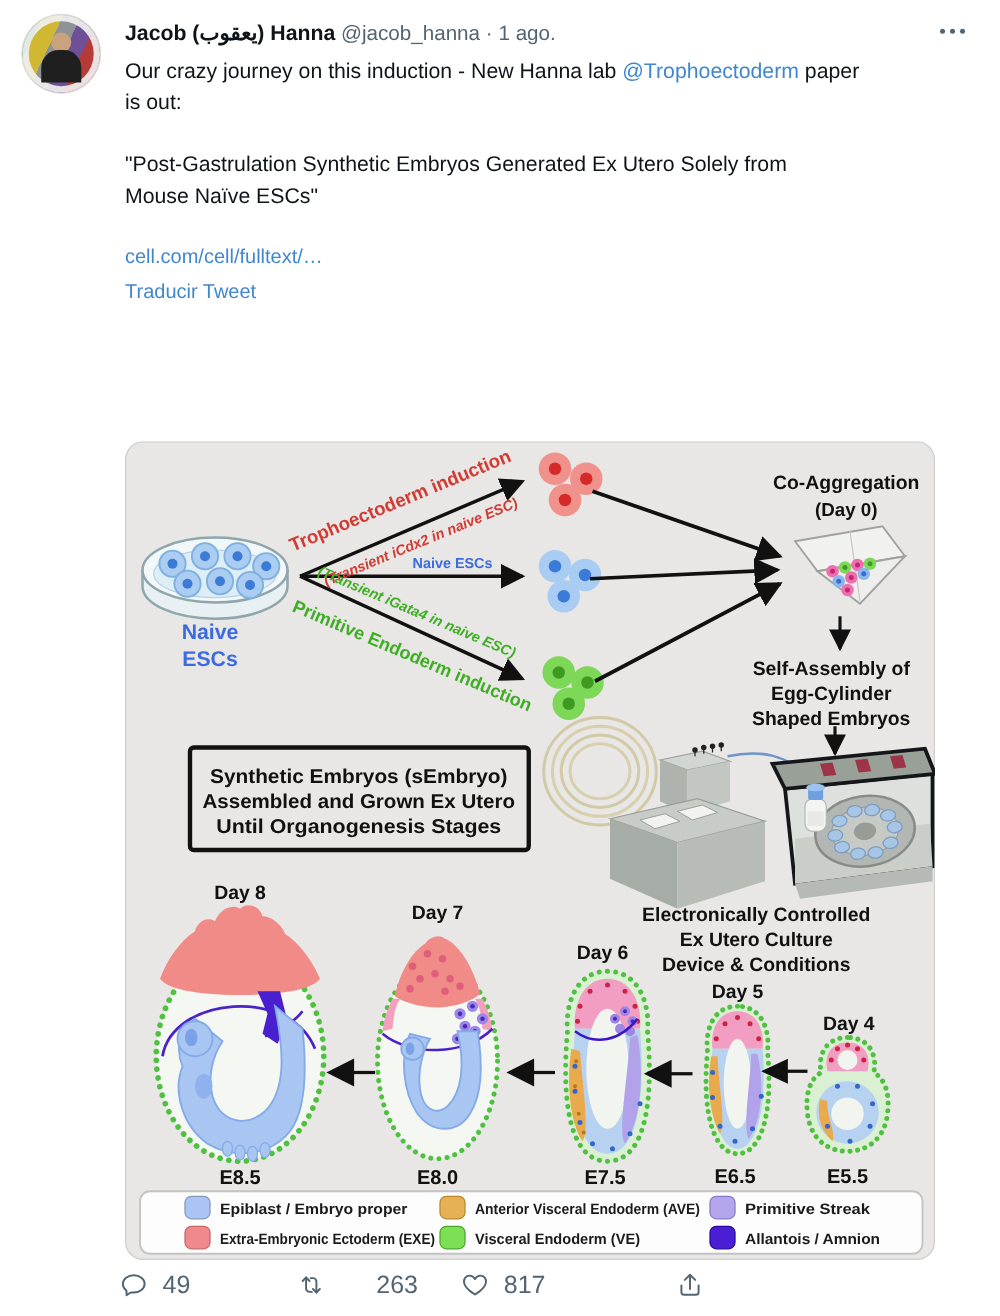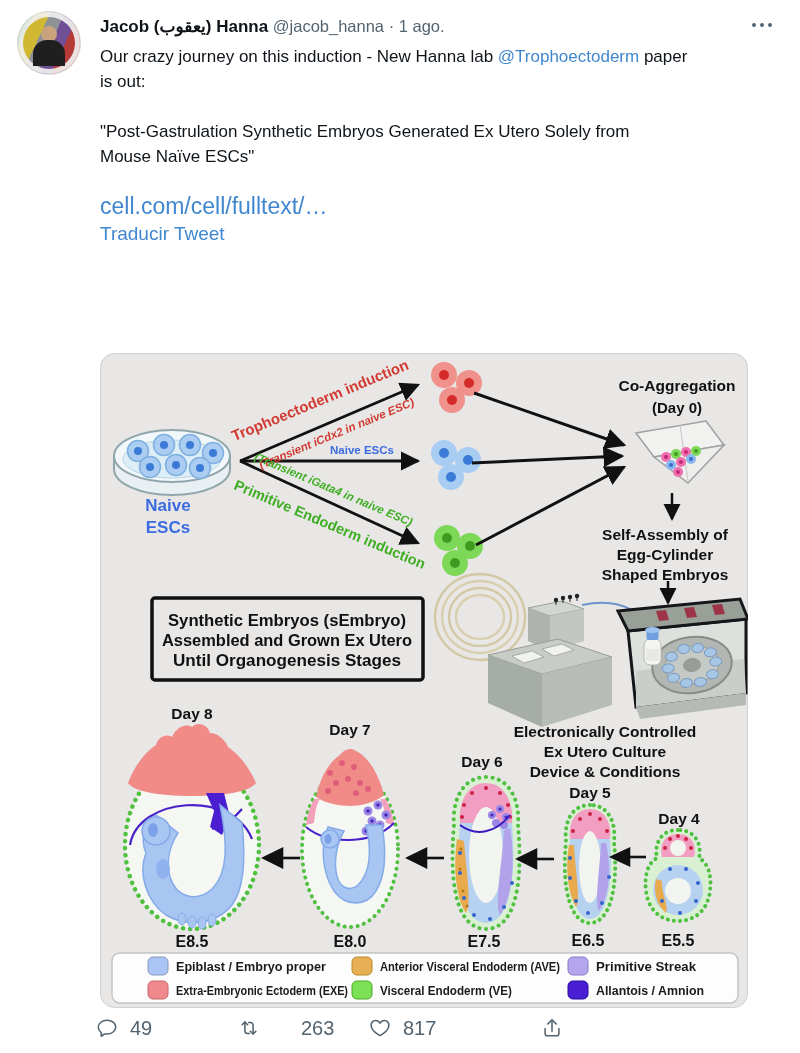--- a/index.html
+++ b/index.html
@@ -16,22 +16,22 @@
   
   .hdr{position:absolute;left:100px;top:16px;width:640px;font-size:16.5px;white-space:nowrap;}
   .hdr .name{font-weight:bold;font-size:17px;color:#0f1419;cursor:pointer;}
   .hdr .muted{color:#536471;}
   .more-btn{position:absolute;left:748px;top:16px;width:30px;height:18px;cursor:pointer;}
 
   
   .tweet-body{position:absolute;left:100px;top:44px;width:694px;font-size:17px;line-height:25px;}
   .tweet-body p{margin:0 0 25px 0;}
   .lnk{color:#4087cf;cursor:pointer;}
-  .url-line{margin-top:15px;font-size:23px;line-height:24px;}
-  .translate-line{margin-top:5px;font-size:19px;line-height:22px;}
+  .url-line{margin-top:15px;font-size:16px;line-height:24px;}
+  .translate-line{margin-top:5px;font-size:16px;line-height:22px;}
 
   
   .media{position:absolute;left:100px;top:353px;width:648px;height:655px;cursor:pointer;}
   .media svg text{font-family:"Liberation Sans",sans-serif;}
 
   
   .action{position:absolute;top:1016px;display:flex;align-items:center;gap:12px;color:#536471;
     font-size:20px;cursor:pointer;height:24px;}
   .action svg{display:block;}
 </style>

